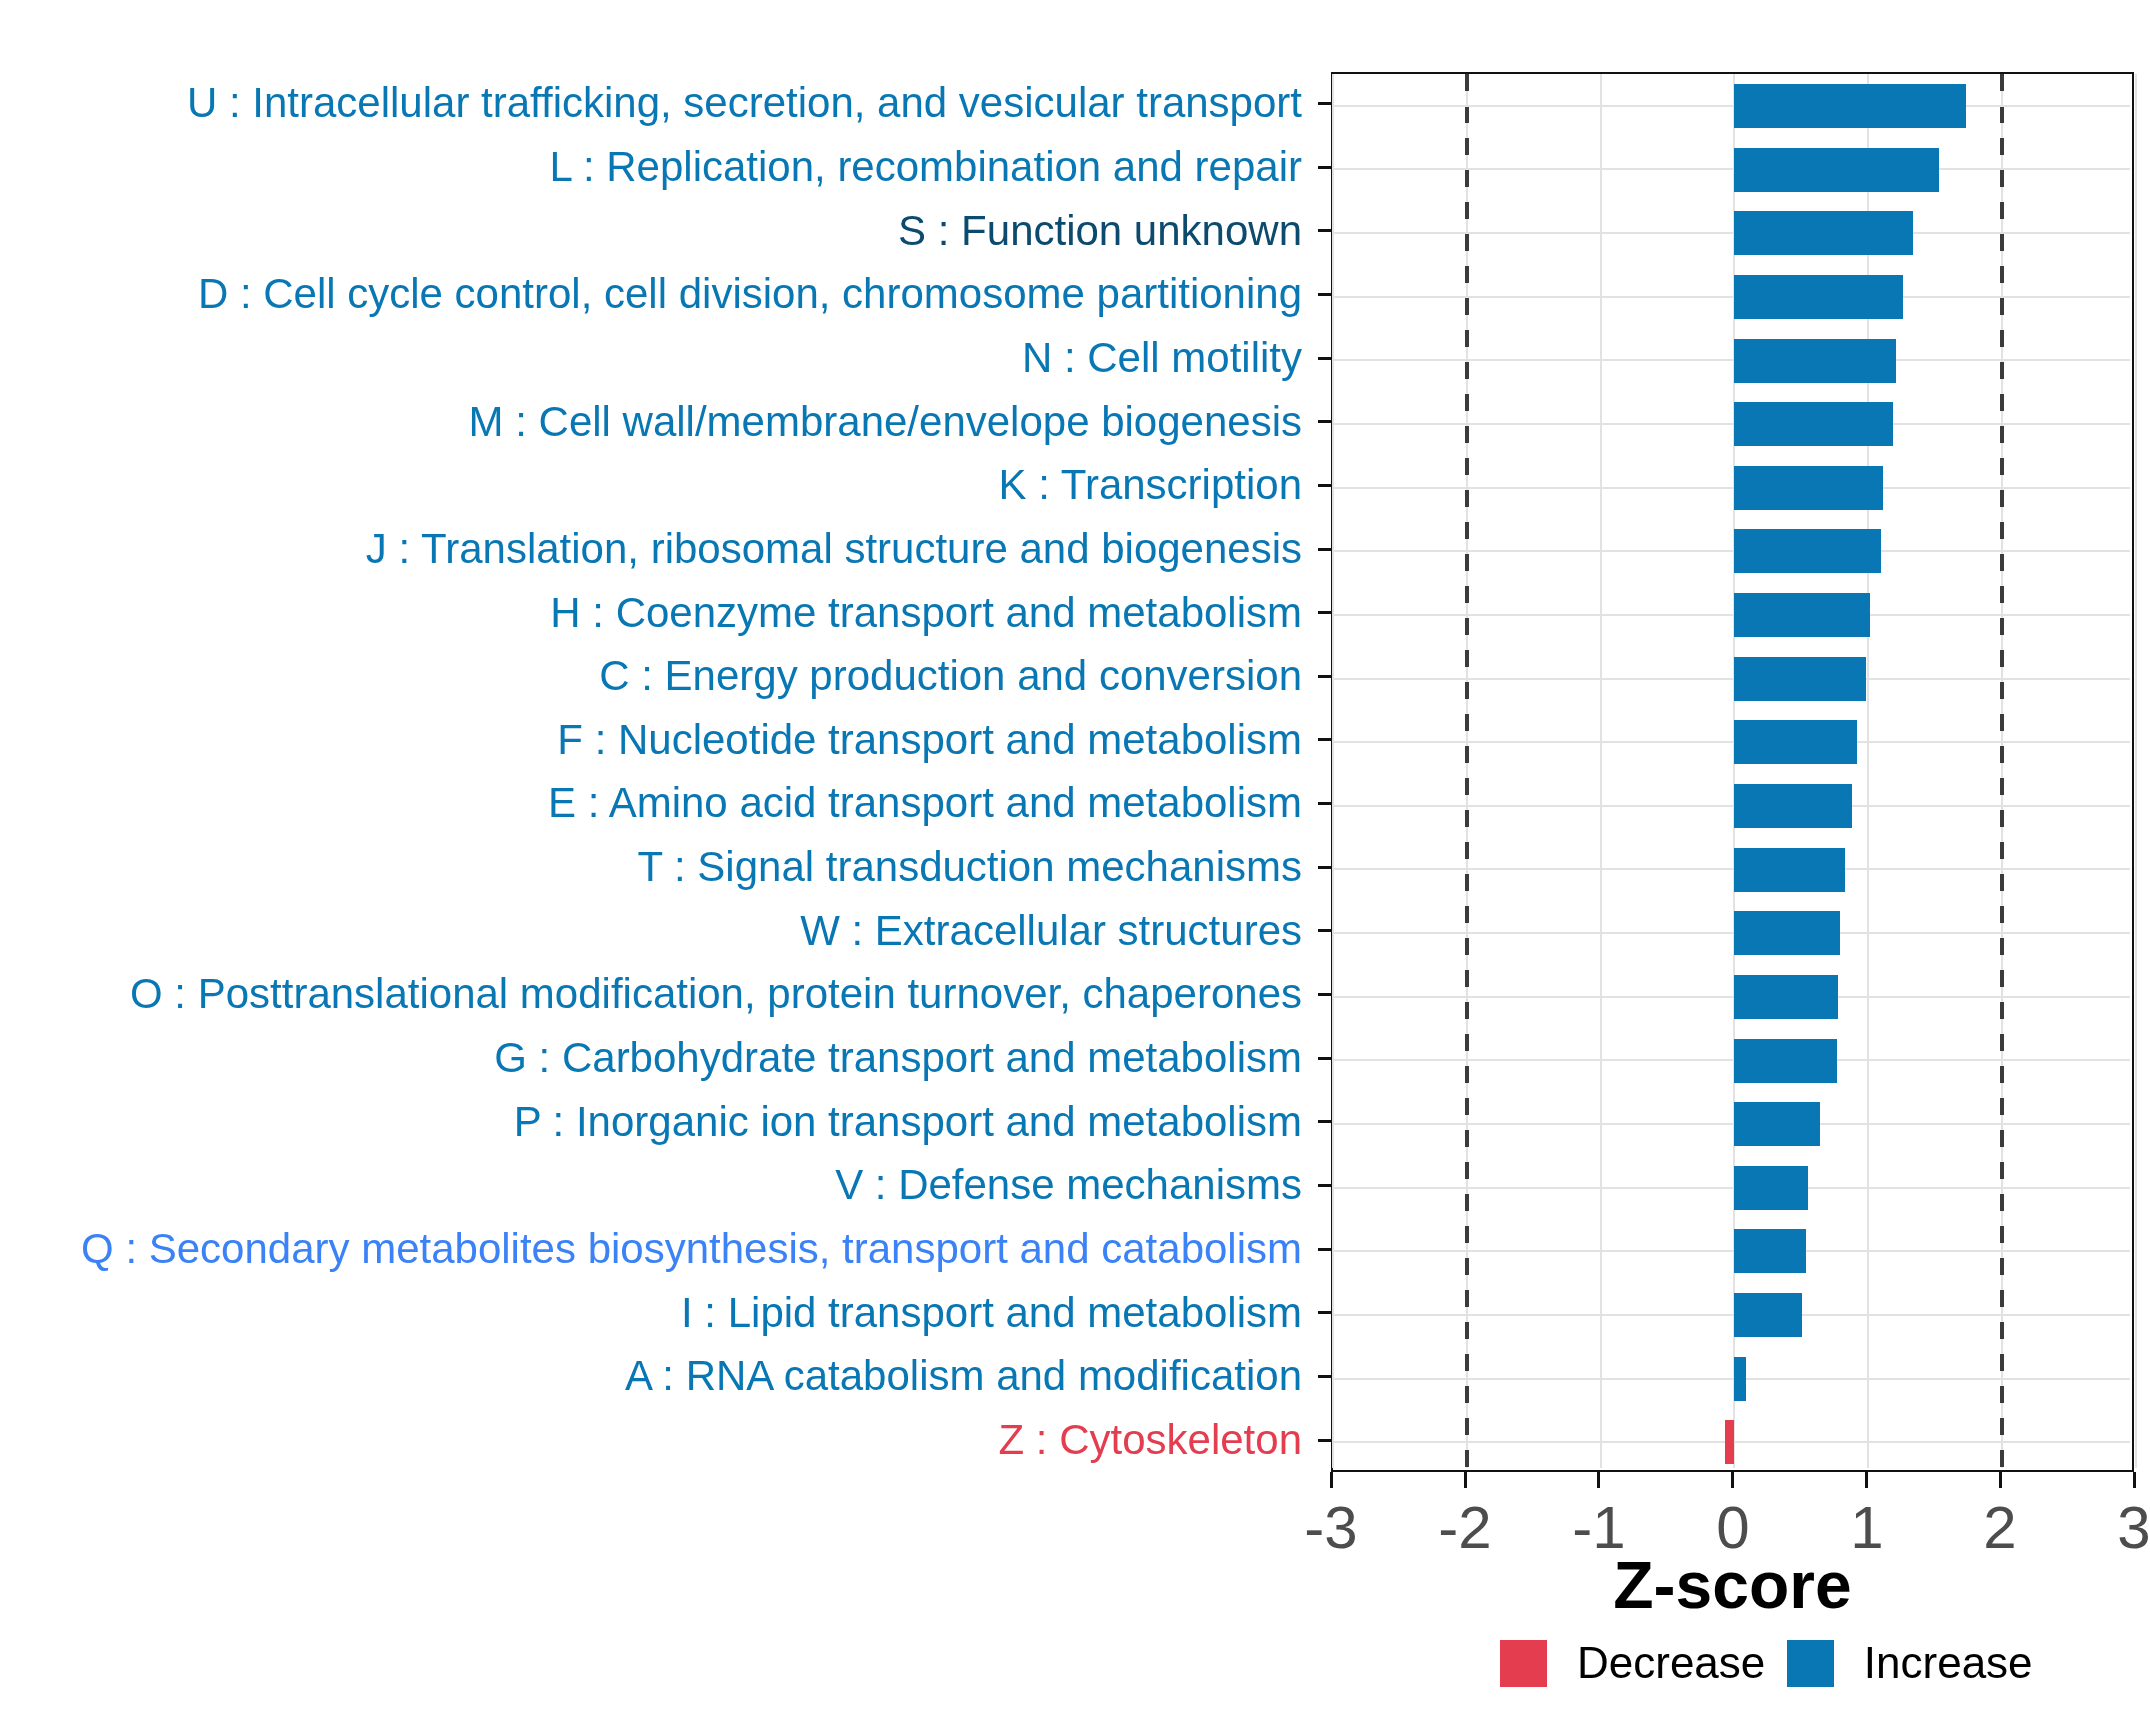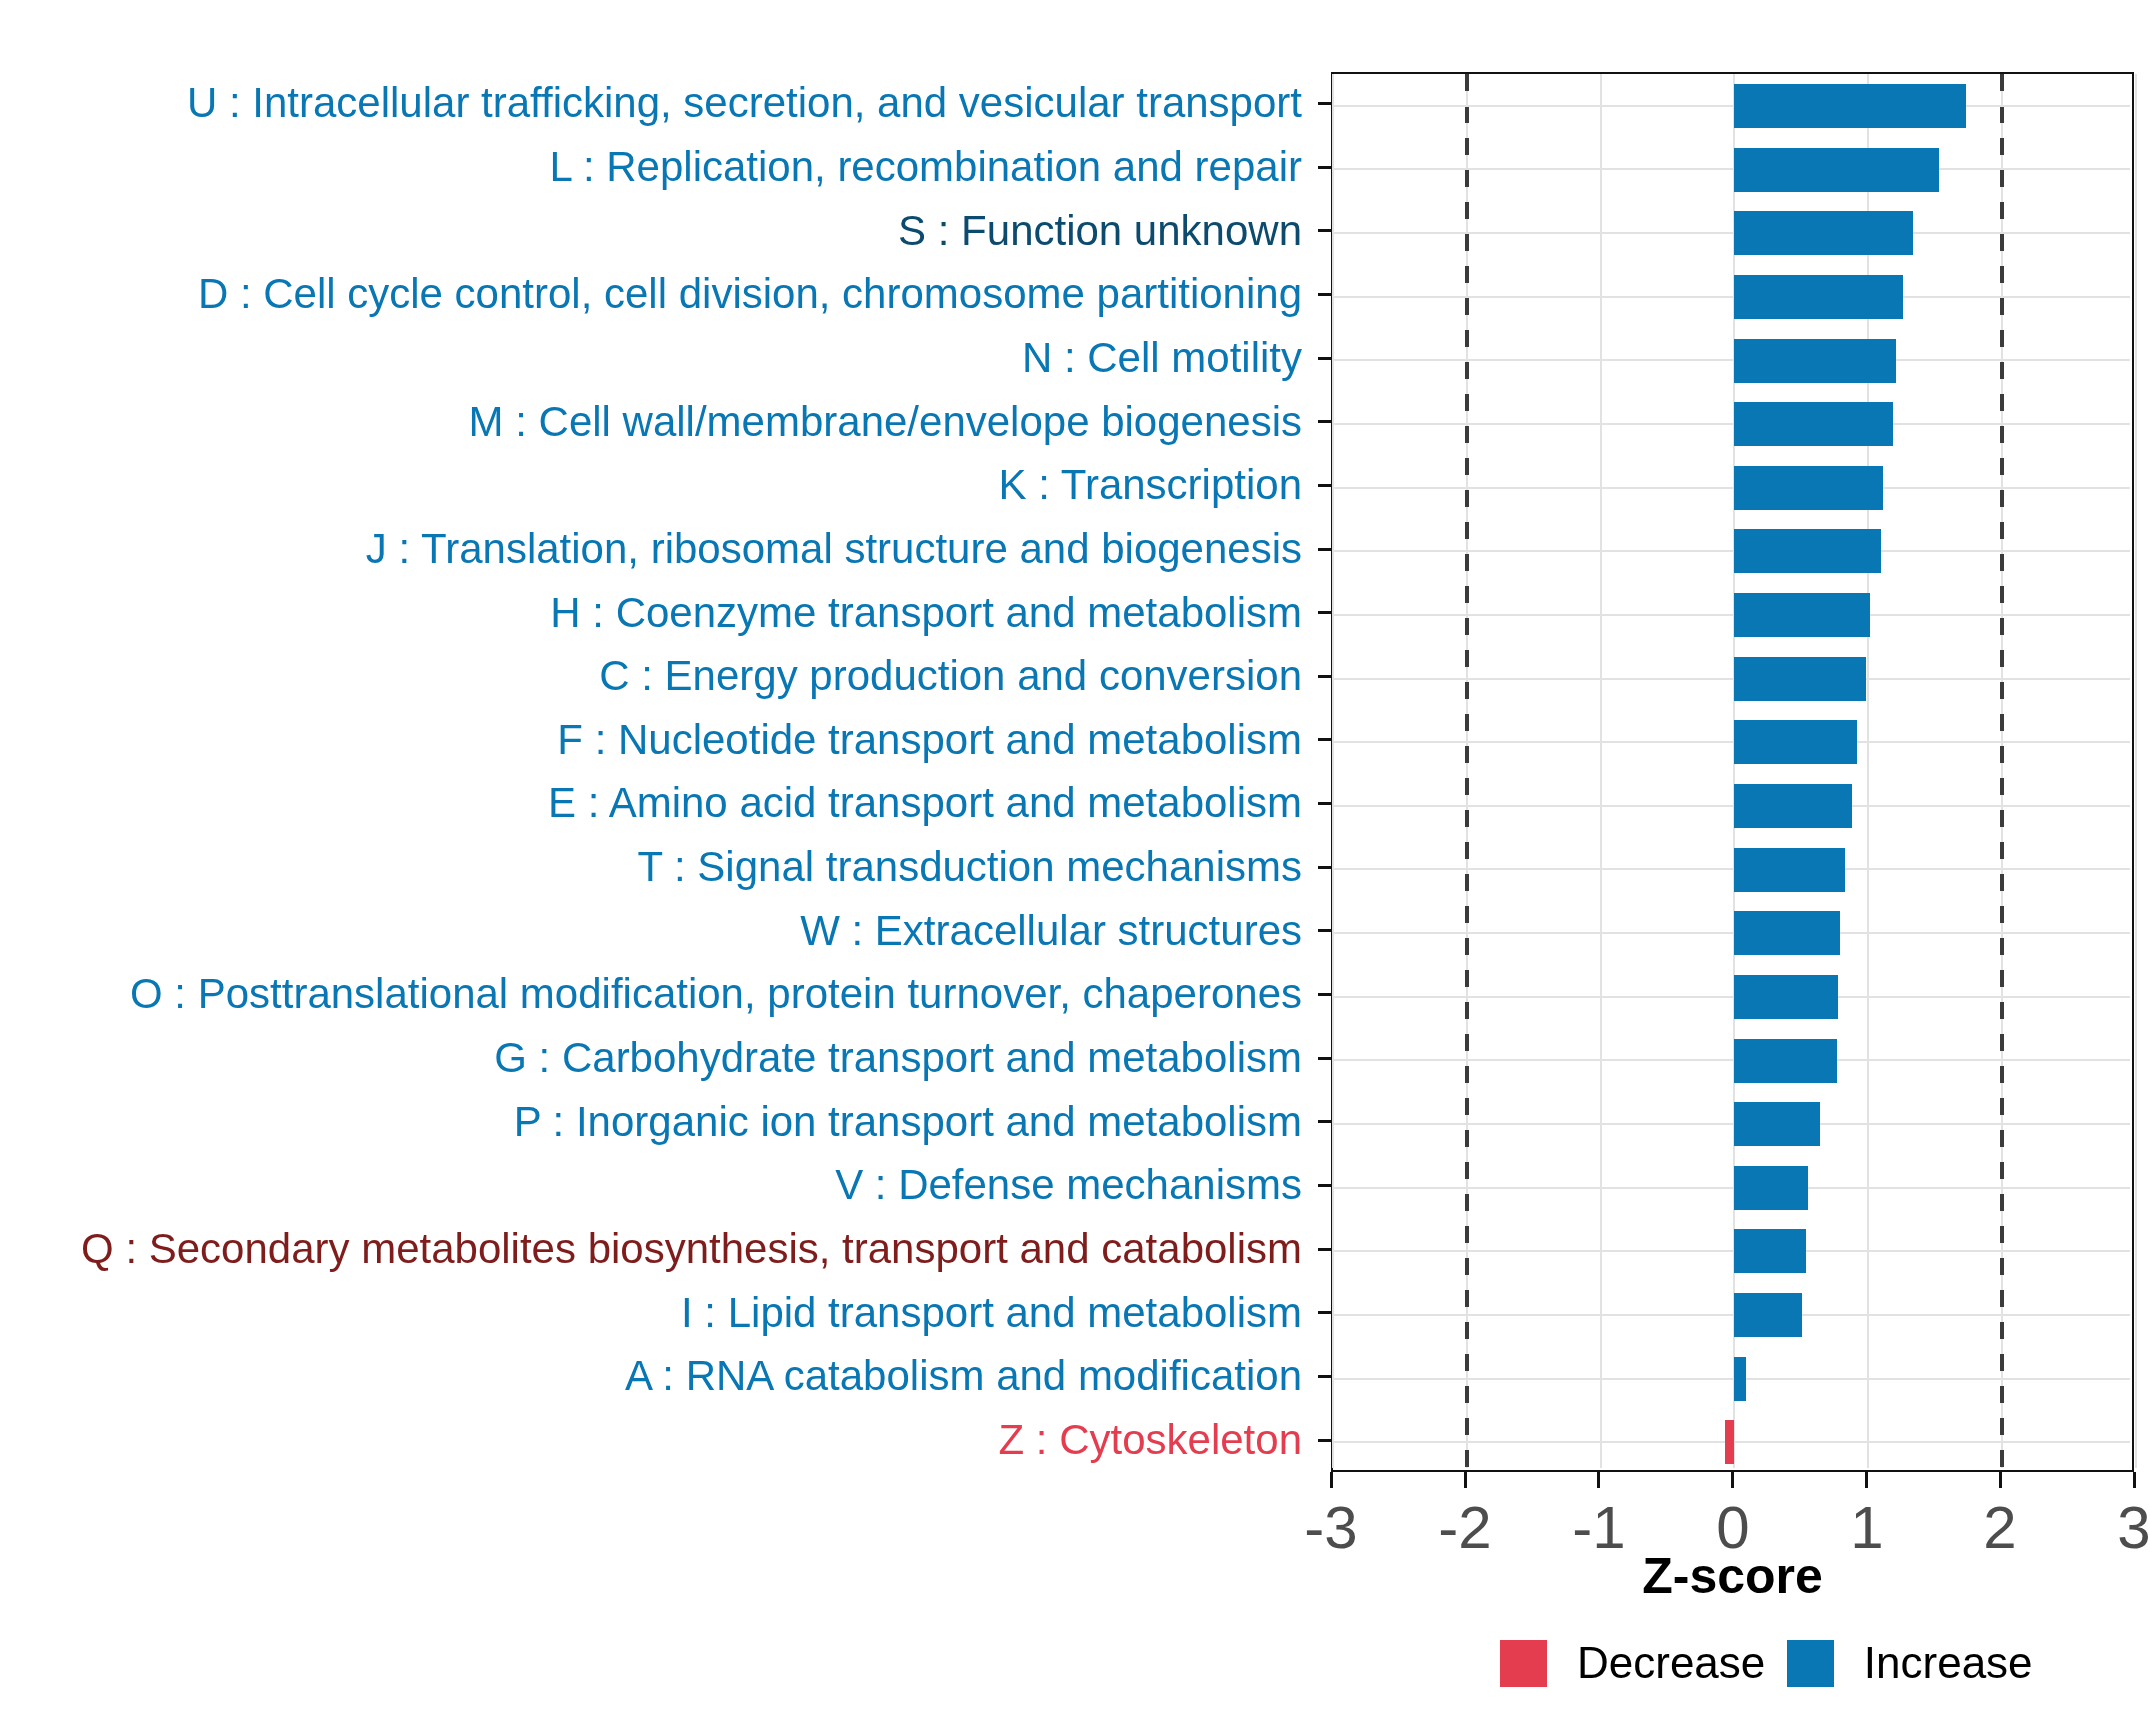--- a/index.html
+++ b/index.html
@@ -7,21 +7,21 @@
   #figure{position:absolute;left:0;top:0;width:2151px;height:1312px;background:#fff;}
   #panel{position:absolute;border:2.9px solid #111111;box-sizing:border-box;background:#fff;}
   .hgrid{position:absolute;height:2.2px;background:#e2e2e2;left:0;}
   .vgrid{position:absolute;width:2.2px;background:#e2e2e2;top:0;}
   .refline{position:absolute;width:3.6px;top:0;background-image:repeating-linear-gradient(180deg,#3b3b3b 0px,#3b3b3b 17px,transparent 17px,transparent 32px);}
   .bar{position:absolute;}
   .cat-label{position:absolute;text-align:right;font-size:42px;line-height:50px;white-space:nowrap;}
   .ytick{position:absolute;height:2.9px;width:13px;background:#111111;}
   .xtick{position:absolute;width:2.9px;height:16px;background:#111111;}
   .xtick-label{position:absolute;font-size:60px;color:#4d4d4d;transform:translateX(-50%);white-space:nowrap;}
-  #xlabel{position:absolute;text-align:center;font-size:50px;font-weight:bold;color:#000000;}
+  #xlabel{position:absolute;text-align:center;font-size:66px;font-weight:bold;color:#000000;}
   #legend{position:absolute;display:flex;align-items:center;gap:21.5px;}
   .legend-item{display:flex;align-items:center;}
   .legend-swatch{width:47px;height:47px;display:inline-block;}
   .legend-label{font-size:44px;color:#000000;margin-left:30px;}
 </style>
 </head>
 <body>
 
 <div id="figure">
   <div id="panel" style="left: 1331px; top: 72px; width: 803px; height: 1400px;">
@@ -91,21 +91,21 @@
       <div class="cat-label" style="left: 0px; width: 1302px; top: 588px; color: rgb(8, 119, 180);">H : Coenzyme transport and metabolism</div>
       <div class="cat-label" style="left: 0px; width: 1302px; top: 651px; color: rgb(8, 119, 180);">C : Energy production and conversion</div>
       <div class="cat-label" style="left: 0px; width: 1302px; top: 715px; color: rgb(8, 119, 180);">F : Nucleotide transport and metabolism</div>
       <div class="cat-label" style="left: 0px; width: 1302px; top: 778px; color: rgb(8, 119, 180);">E : Amino acid transport and metabolism</div>
       <div class="cat-label" style="left: 0px; width: 1302px; top: 842px; color: rgb(8, 119, 180);">T : Signal transduction mechanisms</div>
       <div class="cat-label" style="left: 0px; width: 1302px; top: 906px; color: rgb(8, 119, 180);">W : Extracellular structures</div>
       <div class="cat-label" style="left: 0px; width: 1302px; top: 969px; color: rgb(8, 119, 180);">O : Posttranslational modification, protein turnover, chaperones</div>
       <div class="cat-label" style="left: 0px; width: 1302px; top: 1033px; color: rgb(8, 119, 180);">G : Carbohydrate transport and metabolism</div>
       <div class="cat-label" style="left: 0px; width: 1302px; top: 1097px; color: rgb(8, 119, 180);">P : Inorganic ion transport and metabolism</div>
       <div class="cat-label" style="left: 0px; width: 1302px; top: 1160px; color: rgb(8, 119, 180);">V : Defense mechanisms</div>
-      <div class="cat-label" style="left: 0px; width: 1302px; top: 1224px; color: #7f1d1d;">Q : Secondary metabolites biosynthesis, transport and catabolism</div>
+      <div class="cat-label" style="left: 0px; width: 1302px; top: 1224px; color: #3b82f6;">Q : Secondary metabolites biosynthesis, transport and catabolism</div>
       <div class="cat-label" style="left: 0px; width: 1302px; top: 1288px; color: rgb(8, 119, 180);">I : Lipid transport and metabolism</div>
       <div class="cat-label" style="left: 0px; width: 1302px; top: 1351px; color: rgb(8, 119, 180);">A : RNA catabolism and modification</div>
       <div class="cat-label" style="left: 0px; width: 1302px; top: 1415px; color: rgb(228, 61, 79);">Z : Cytoskeleton</div>
     </div>
   <div id="axis-layer">
       <div class="ytick" style="left: 1318px; top: 102px;"></div>
       <div class="ytick" style="left: 1318px; top: 166px;"></div>
       <div class="ytick" style="left: 1318px; top: 229px;"></div>
       <div class="ytick" style="left: 1318px; top: 293px;"></div>
       <div class="ytick" style="left: 1318px; top: 357px;"></div>

